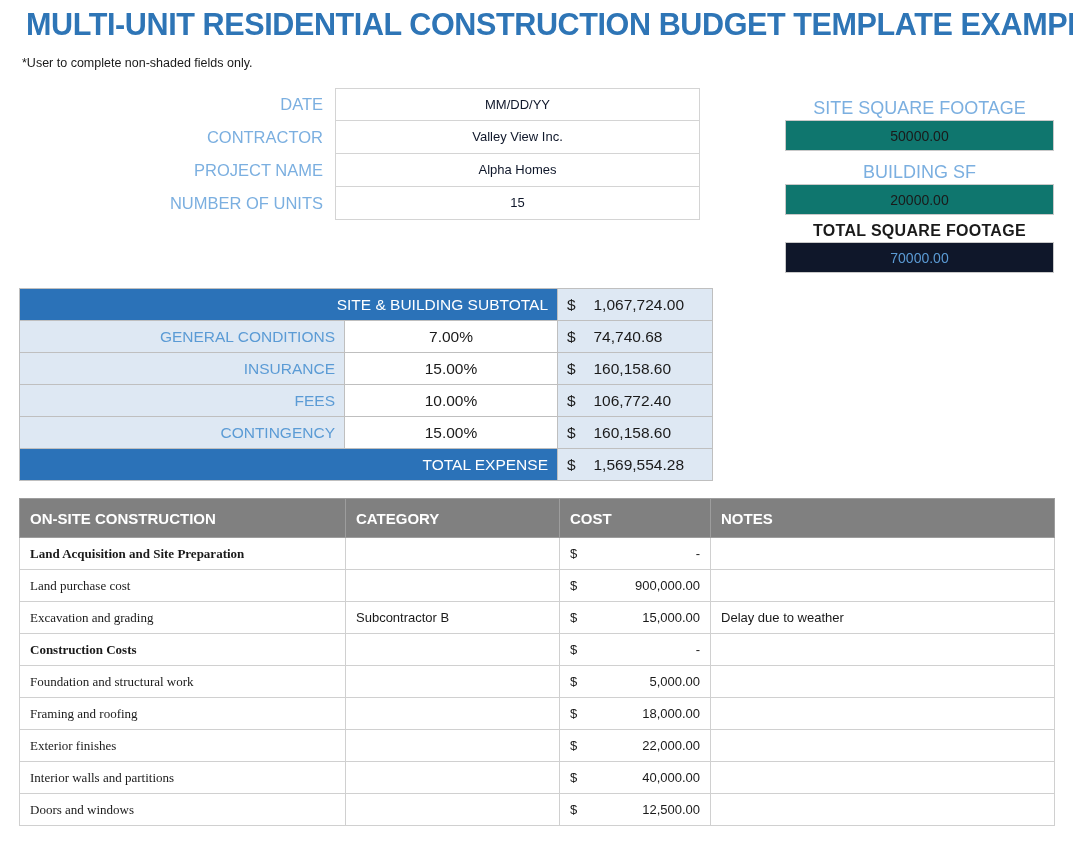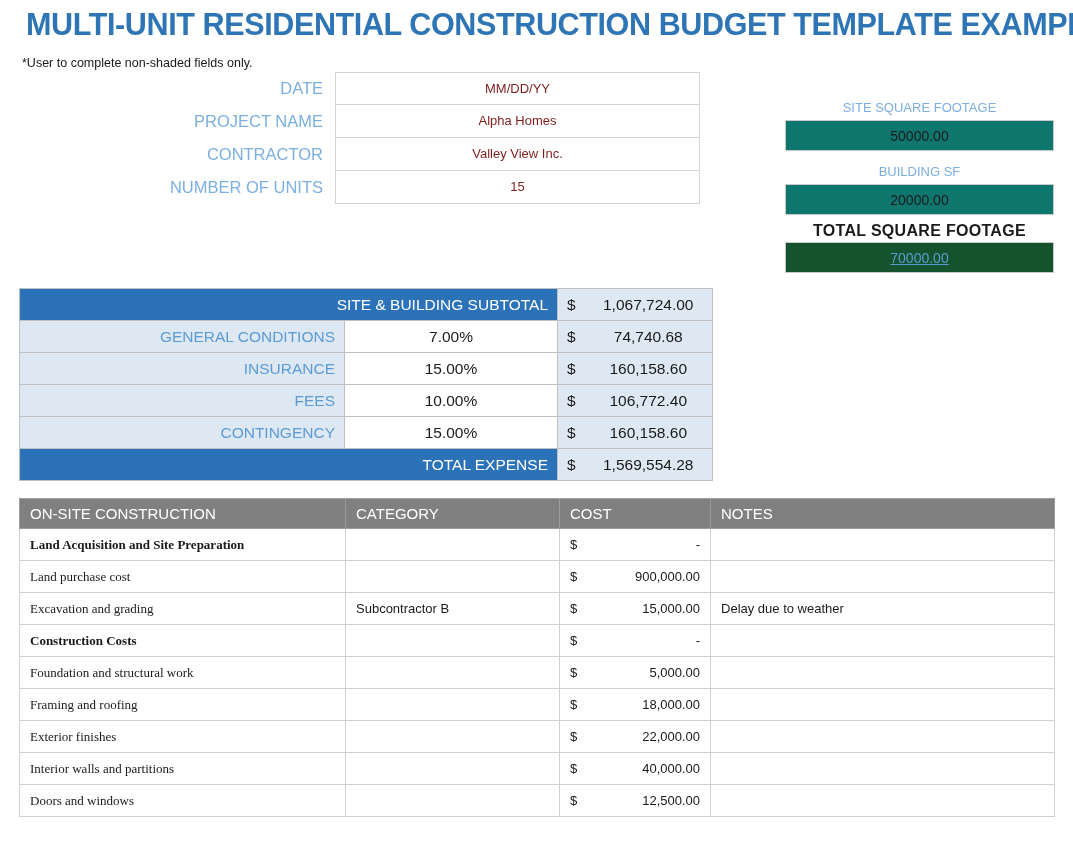--- a/index.html
+++ b/index.html
@@ -33,21 +33,21 @@
   #note-line {
     margin: 12px 0 0 22px;
     font-size: 12.5px;
     color: #1a1a1a;
   }
 
   
   #info-form {
     position: absolute;
     left: 0;
-    top: 72px;
+    top: 88px;
     width: 712px;
   }
   .info-row {
     display: flex;
     align-items: stretch;
     height: 33px;
   }
   .info-label {
     flex: 0 0 335px;
     text-align: right;
@@ -59,36 +59,36 @@
     box-sizing: border-box;
   }
   .info-value {
     flex: 0 0 365px;
     border: 1px solid #d4d4d4;
     border-top: none;
     background: #fff;
     font-size: 13px;
     line-height: 31px;
     text-align: center;
-    color: #7f1d1d;
+    color: #0f172a;
     box-sizing: border-box;
   }
   .info-row:first-child .info-value { border-top: 1px solid #d4d4d4; }
 
   
   #sf-panel {
     position: absolute;
     left: 785px;
     top: 96px;
     width: 269px;
   }
   .sf-label {
     text-align: center;
     color: #7BAFE0;
-    font-size: 13px;
+    font-size: 18px;
     line-height: 24px;
     white-space: nowrap;
   }
   .sf-label.strong {
     color: #1a1a1a;
     font-weight: bold;
     font-size: 16px;
     letter-spacing: 0.3px;
     line-height: 22px;
   }
@@ -96,23 +96,22 @@
     border: 1px solid #c9c9c9;
     background: #0f766e;
     height: 31px;
     line-height: 31px;
     text-align: center;
     font-size: 14px;
     color: #1a1a1a;
     box-sizing: border-box;
   }
   .sf-box.shaded {
-    background: #14532d;
+    background: #0f172a;
     color: #5B9BD5;
-    text-decoration: underline;
   }
   .sf-gap { height: 9px; }
   .sf-gap-sm { height: 5px; }
 
   
   #subtotal-table {
     position: absolute;
     left: 19px;
     top: 288px;
     width: 693px;
@@ -140,21 +139,21 @@
   }
   .st-cur {
     text-align: left;
     width: 24px;
     font-size: 12.5px;
     color: #1a1a1a;
     padding-right: 0;
     border-right: none !important;
   }
   .st-amt {
-    text-align: center;
+    text-align: left;
     font-size: 12.5px;
     color: #1a1a1a;
     border-left: none !important;
   }
   .st-head td, .st-total td {
     background: #2B72B8 !important;
     color: #ffffff;
     border-color: #2B72B8;
     margin-top: 23px;
   }
@@ -170,25 +169,25 @@
     position: absolute;
     left: 19px;
     top: 498px;
     width: 1035px;
     border-collapse: collapse;
     table-layout: fixed;
   }
   #main-table th {
     background: #808080;
     color: #ffffff;
-    font-weight: normal;
+    font-weight: bold;
     font-size: 15px;
     text-align: left;
     padding: 0 10px;
-    height: 30px;
+    height: 39px;
     border: 1px solid #9d9d9d;
     box-sizing: border-box;
   }
   #main-table td {
     height: 32px;
     padding: 0 10px;
     font-size: 13px;
     border: 1px solid #d0d0d0;
     box-sizing: border-box;
     background: #fff;
@@ -219,26 +218,26 @@
   <div id="page-title">MULTI-UNIT RESIDENTIAL CONSTRUCTION BUDGET TEMPLATE EXAMPLE</div>
 </div>
 <div id="note-line">*User to complete non-shaded fields only.</div>
 
 <div id="info-form">
     <div class="info-row">
       <div class="info-label">DATE</div>
       <div class="info-value">MM/DD/YY</div>
     </div>
     <div class="info-row">
+      <div class="info-label">CONTRACTOR</div>
+      <div class="info-value">Valley View Inc.</div>
+    </div>
+    <div class="info-row">
       <div class="info-label">PROJECT NAME</div>
       <div class="info-value">Alpha Homes</div>
-    </div>
-    <div class="info-row">
-      <div class="info-label">CONTRACTOR</div>
-      <div class="info-value">Valley View Inc.</div>
     </div>
     <div class="info-row">
       <div class="info-label">NUMBER OF UNITS</div>
       <div class="info-value">15</div>
     </div>
   </div>
 
 <div id="sf-panel">
   <div class="sf-label">SITE SQUARE FOOTAGE</div>
   <div class="sf-box">50000.00</div>

